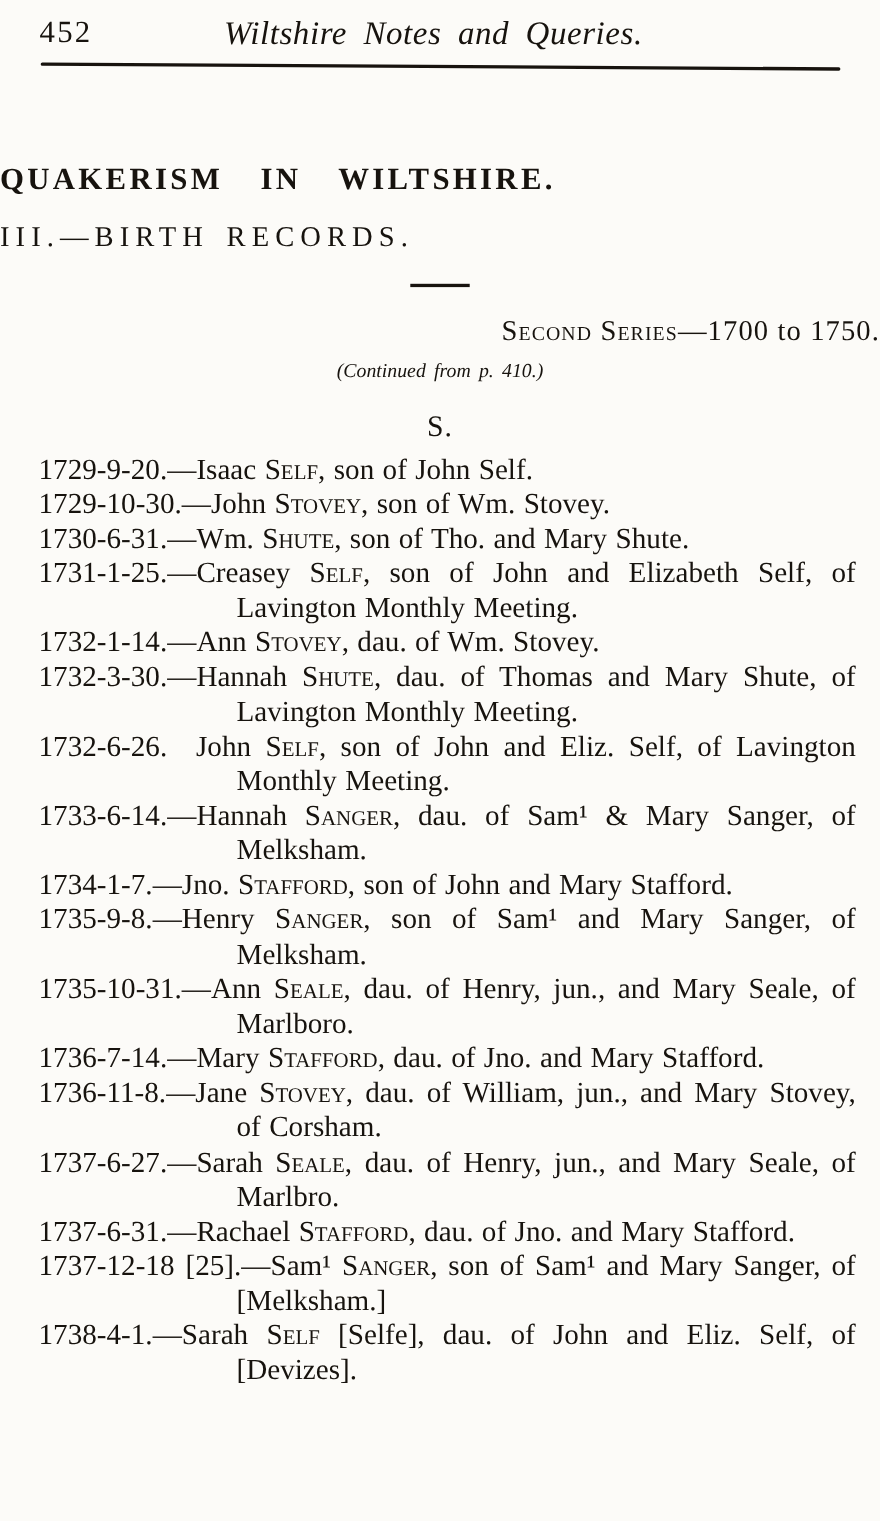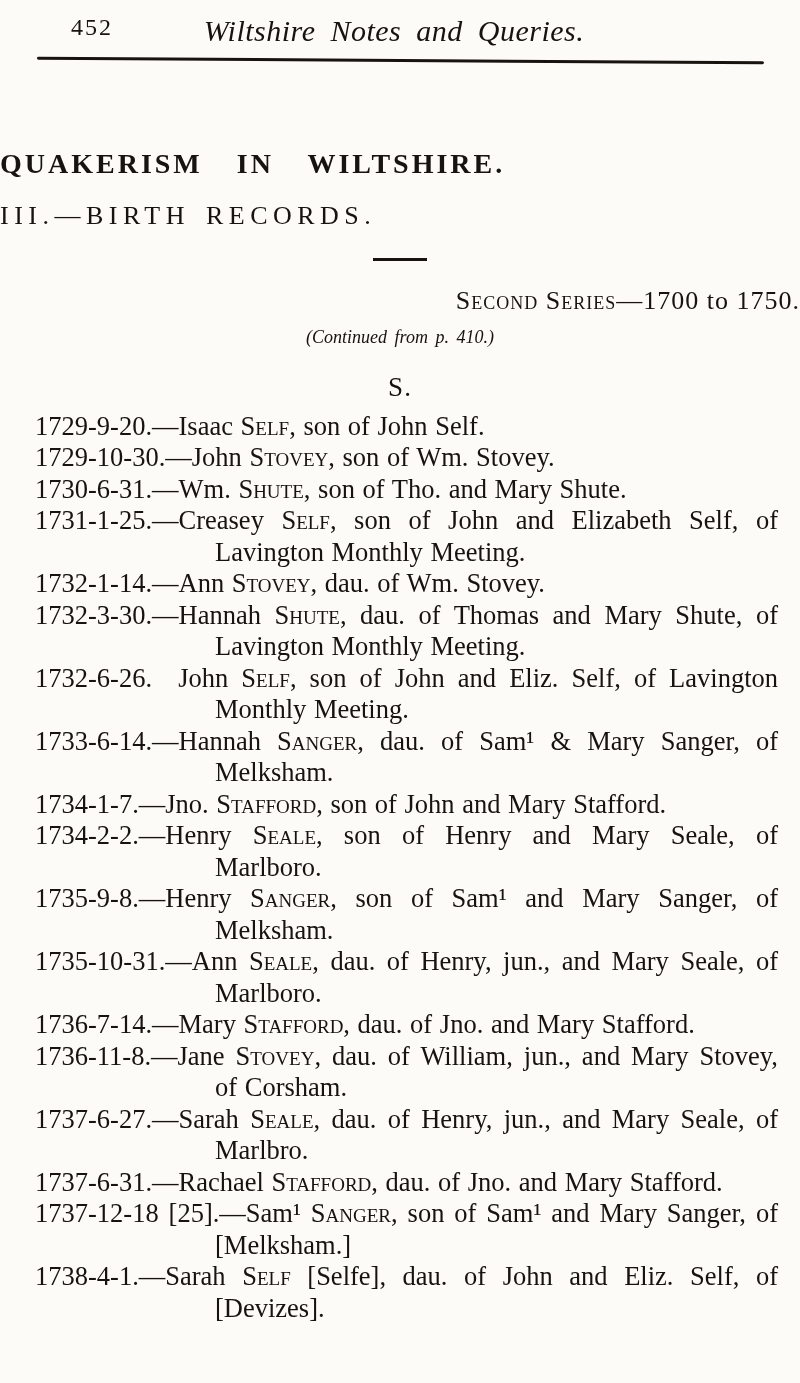--- a/index.html
+++ b/index.html
@@ -6,21 +6,21 @@
   * { box-sizing: border-box; }
   html,body { margin:0; padding:0; }
   body {
     width:800px; height:1383px; overflow:hidden;
     background:var(--paper); color:var(--ink);
     font-family:"Liberation Serif","DejaVu Serif",serif;
   }
   .pagehead { position:relative; padding-top:14px; height:50px; }
   .pageno {
     position:absolute; left:36px; top:14px;
-    font-size:24px; letter-spacing:2px;margin-left:35px;
+    font-size:28px; letter-spacing:2px;
   }
   .runtitle {
     text-align:center; font-style:italic; font-size:30px;
     letter-spacing:0.5px; word-spacing:7px;
     position:relative; left:-6px;
   }
   .headrule {
     width:727px; height:3px; background:var(--ink);
     margin:9px 0 0 37px; transform:rotate(0.35deg);
     border-radius:2px;
@@ -95,21 +95,20 @@
   <p class="record"><span>1732-1-14.</span><span>—</span><span>Ann </span><span class="sc">Stovey</span><span>, dau. of Wm. Stovey.</span></p>
 
   <p class="record"><span>1732-3-30.</span><span>—</span><span>Hannah </span><span class="sc">Shute</span><span>, dau. of Thomas and Mary Shute, of Lavington Monthly Meeting.</span></p>
 
   <p class="record"><span>1732-6-26.</span><span>&nbsp;&nbsp;</span><span>John </span><span class="sc">Self</span><span>, son of John and Eliz. Self, of Lavington Monthly Meeting.</span></p>
 
   <p class="record"><span>1733-6-14.</span><span>—</span><span>Hannah </span><span class="sc">Sanger</span><span>, dau. of Sam¹ &amp; Mary Sanger, of Melksham.</span></p>
 
   <p class="record"><span>1734-1-7.</span><span>—</span><span>Jno. </span><span class="sc">Stafford</span><span>, son of John and Mary Stafford.</span></p>
 
-  <p class="record"><span>1734-2-2.</span><span>—</span><span>Henry </span><span class="sc">Seale</span><span>, son of Henry and Mary Seale, of Marlboro.</span></p>
 
   <p class="record"><span>1735-9-8.</span><span>—</span><span>Henry </span><span class="sc">Sanger</span><span>, son of Sam¹ and Mary Sanger, of Melksham.</span></p>
 
   <p class="record"><span>1735-10-31.</span><span>—</span><span>Ann </span><span class="sc">Seale</span><span>, dau. of Henry, jun., and Mary Seale, of Marlboro.</span></p>
 
   <p class="record"><span>1736-7-14.</span><span>—</span><span>Mary </span><span class="sc">Stafford</span><span>, dau. of Jno. and Mary Stafford.</span></p>
 
   <p class="record"><span>1736-11-8.</span><span>—</span><span>Jane </span><span class="sc">Stovey</span><span>, dau. of William, jun., and Mary Stovey, of Corsham.</span></p>
 
   <p class="record"><span>1737-6-27.</span><span>—</span><span>Sarah </span><span class="sc">Seale</span><span>, dau. of Henry, jun., and Mary Seale, of Marlbro.</span></p>

